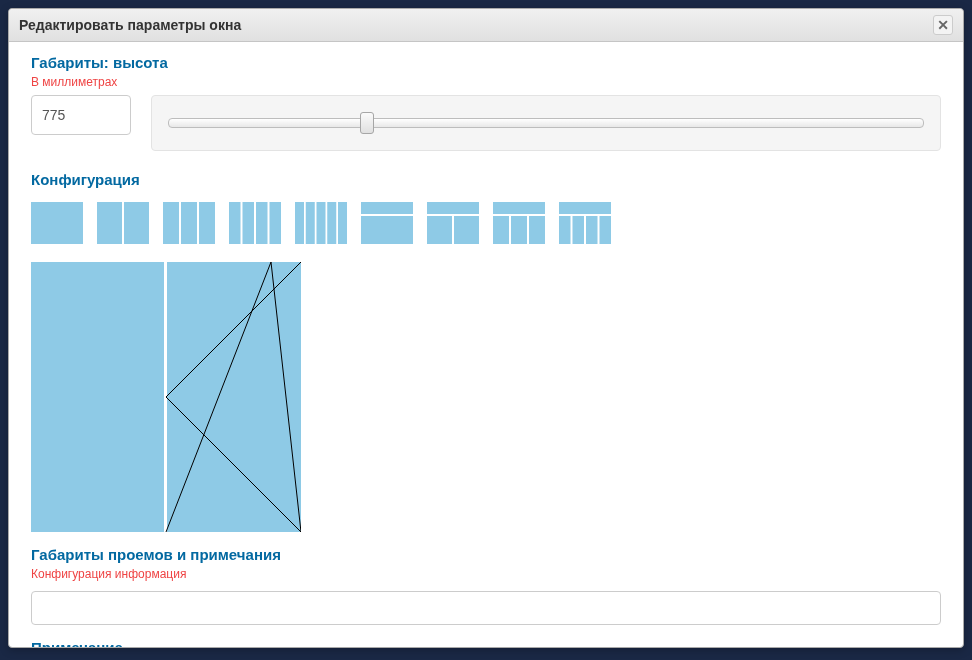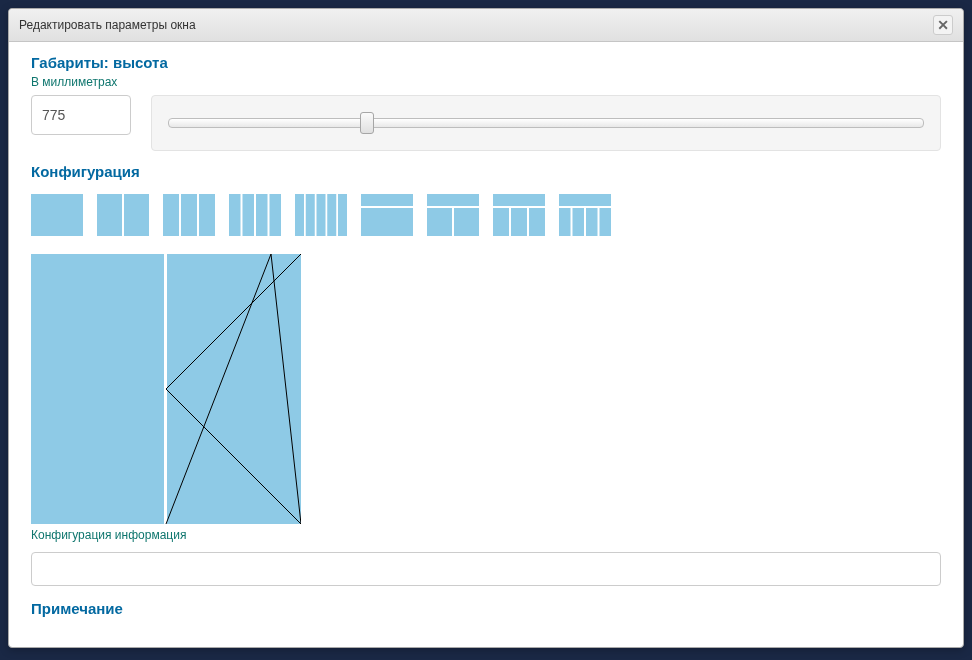--- a/index.html
+++ b/index.html
@@ -11,35 +11,35 @@
     box-shadow: 0 2px 8px rgba(0,0,0,.25);
     display: flex; flex-direction: column;
   }
   .dialog-header {
     background: linear-gradient(#f0f0f0,#e0e0e0);
     border-bottom: 1px solid #c5c5c5;
     border-top-left-radius: 4px; border-top-right-radius: 4px;
     padding: 6px 10px;
     display: flex; align-items: center; justify-content: space-between;
   }
-  .dialog-title { font-size: 12px; font-weight: normal; color: #333; }
+  .dialog-title { font-size: 14px; font-weight: bold; color: #333; }
   .dialog-close {
     width: 20px; height: 20px; line-height: 18px; text-align: center;
     background: #f3f3f3; border: 1px solid #ccc; border-radius: 3px;
     color: #666; font-weight: bold; cursor: pointer; font-size: 14px;
   }
   .dialog-body {
     flex: 1; overflow-y: auto; padding: 4px 22px 10px 22px; position: relative;
   }
   .dialog-body::-webkit-scrollbar { width: 14px; }
   .dialog-body::-webkit-scrollbar-track { background: #f0f0f0; }
   .dialog-body::-webkit-scrollbar-thumb { background: #b8b8b8; border-radius: 2px; }
 
   .section-label { font-size: 15px; font-weight: bold; color: #0369a1; margin-top: 8px; }
-  .sub-label { font-size: 12px; color: #0f766e; margin-top: 4px; margin-bottom: 6px; }
+  .sub-label { font-size: 12px; color: #ef4444; margin-top: 4px; margin-bottom: 6px; }
 
   .height-row { display: flex; gap: 20px; align-items: flex-start; }
   .height-input {
     width: 100px; height: 40px; padding: 6px 10px;
     border: 1px solid #ccc; border-radius: 4px; font-size: 14px; color: #555;
   }
   .slider-box {
     flex: 1; background: #f5f5f5; border: 1px solid #e3e3e3; border-radius: 4px;
     padding: 18px 16px;
   }
@@ -82,21 +82,21 @@
     <div class="section-label">Габариты: высота</div>
     <div class="sub-label">В миллиметрах</div>
 
     <div class="height-row">
       <input class="height-input" type="text" value="775" style="">
       <div class="slider-box">
         <input type="range" min="0" max="3000" value="775" style="">
       </div>
     </div>
 
-    <div class="section-label" style="margin-top:12px">Конфигурация</div>
+    <div class="section-label" style="margin-top:20px">Конфигурация</div>
 
     <div class="config-row">
       <div class="config-opt">
         <svg viewBox="0 0 52 42">
             <rect x="0" y="0" width="52" height="42" fill="#8ecae6"></rect>
           </svg>
       </div>
       <div class="config-opt">
         <svg viewBox="0 0 52 42">
             <rect x="0" y="0" width="25" height="42" fill="#8ecae6"></rect>
@@ -165,19 +165,20 @@
         <rect x="135" y="0" width="135" height="270" fill="#8ecae6"></rect>
         <line x1="135" y1="0" x2="135" y2="270" stroke="#fff" stroke-width="2"></line>
 
         <line x1="135" y1="270" x2="240" y2="0" stroke="#000" stroke-width="1"></line>
         <line x1="240" y1="0" x2="270" y2="270" stroke="#000" stroke-width="1"></line>
         <line x1="270" y1="0" x2="135" y2="135" stroke="#000" stroke-width="1"></line>
         <line x1="135" y1="135" x2="270" y2="270" stroke="#000" stroke-width="1"></line>
       </svg>
     </div>
 
+    <div class="section-label" style="margin-top:14px">Габариты проемов и примечания</div>
     <div class="sub-label">Конфигурация информация</div>
     <input class="wide-input" type="text" value="" style="">
 
     <div class="section-label" style="margin-top:14px">Примечание</div>
 
   </div>
 </div>
 
 </body></html>

